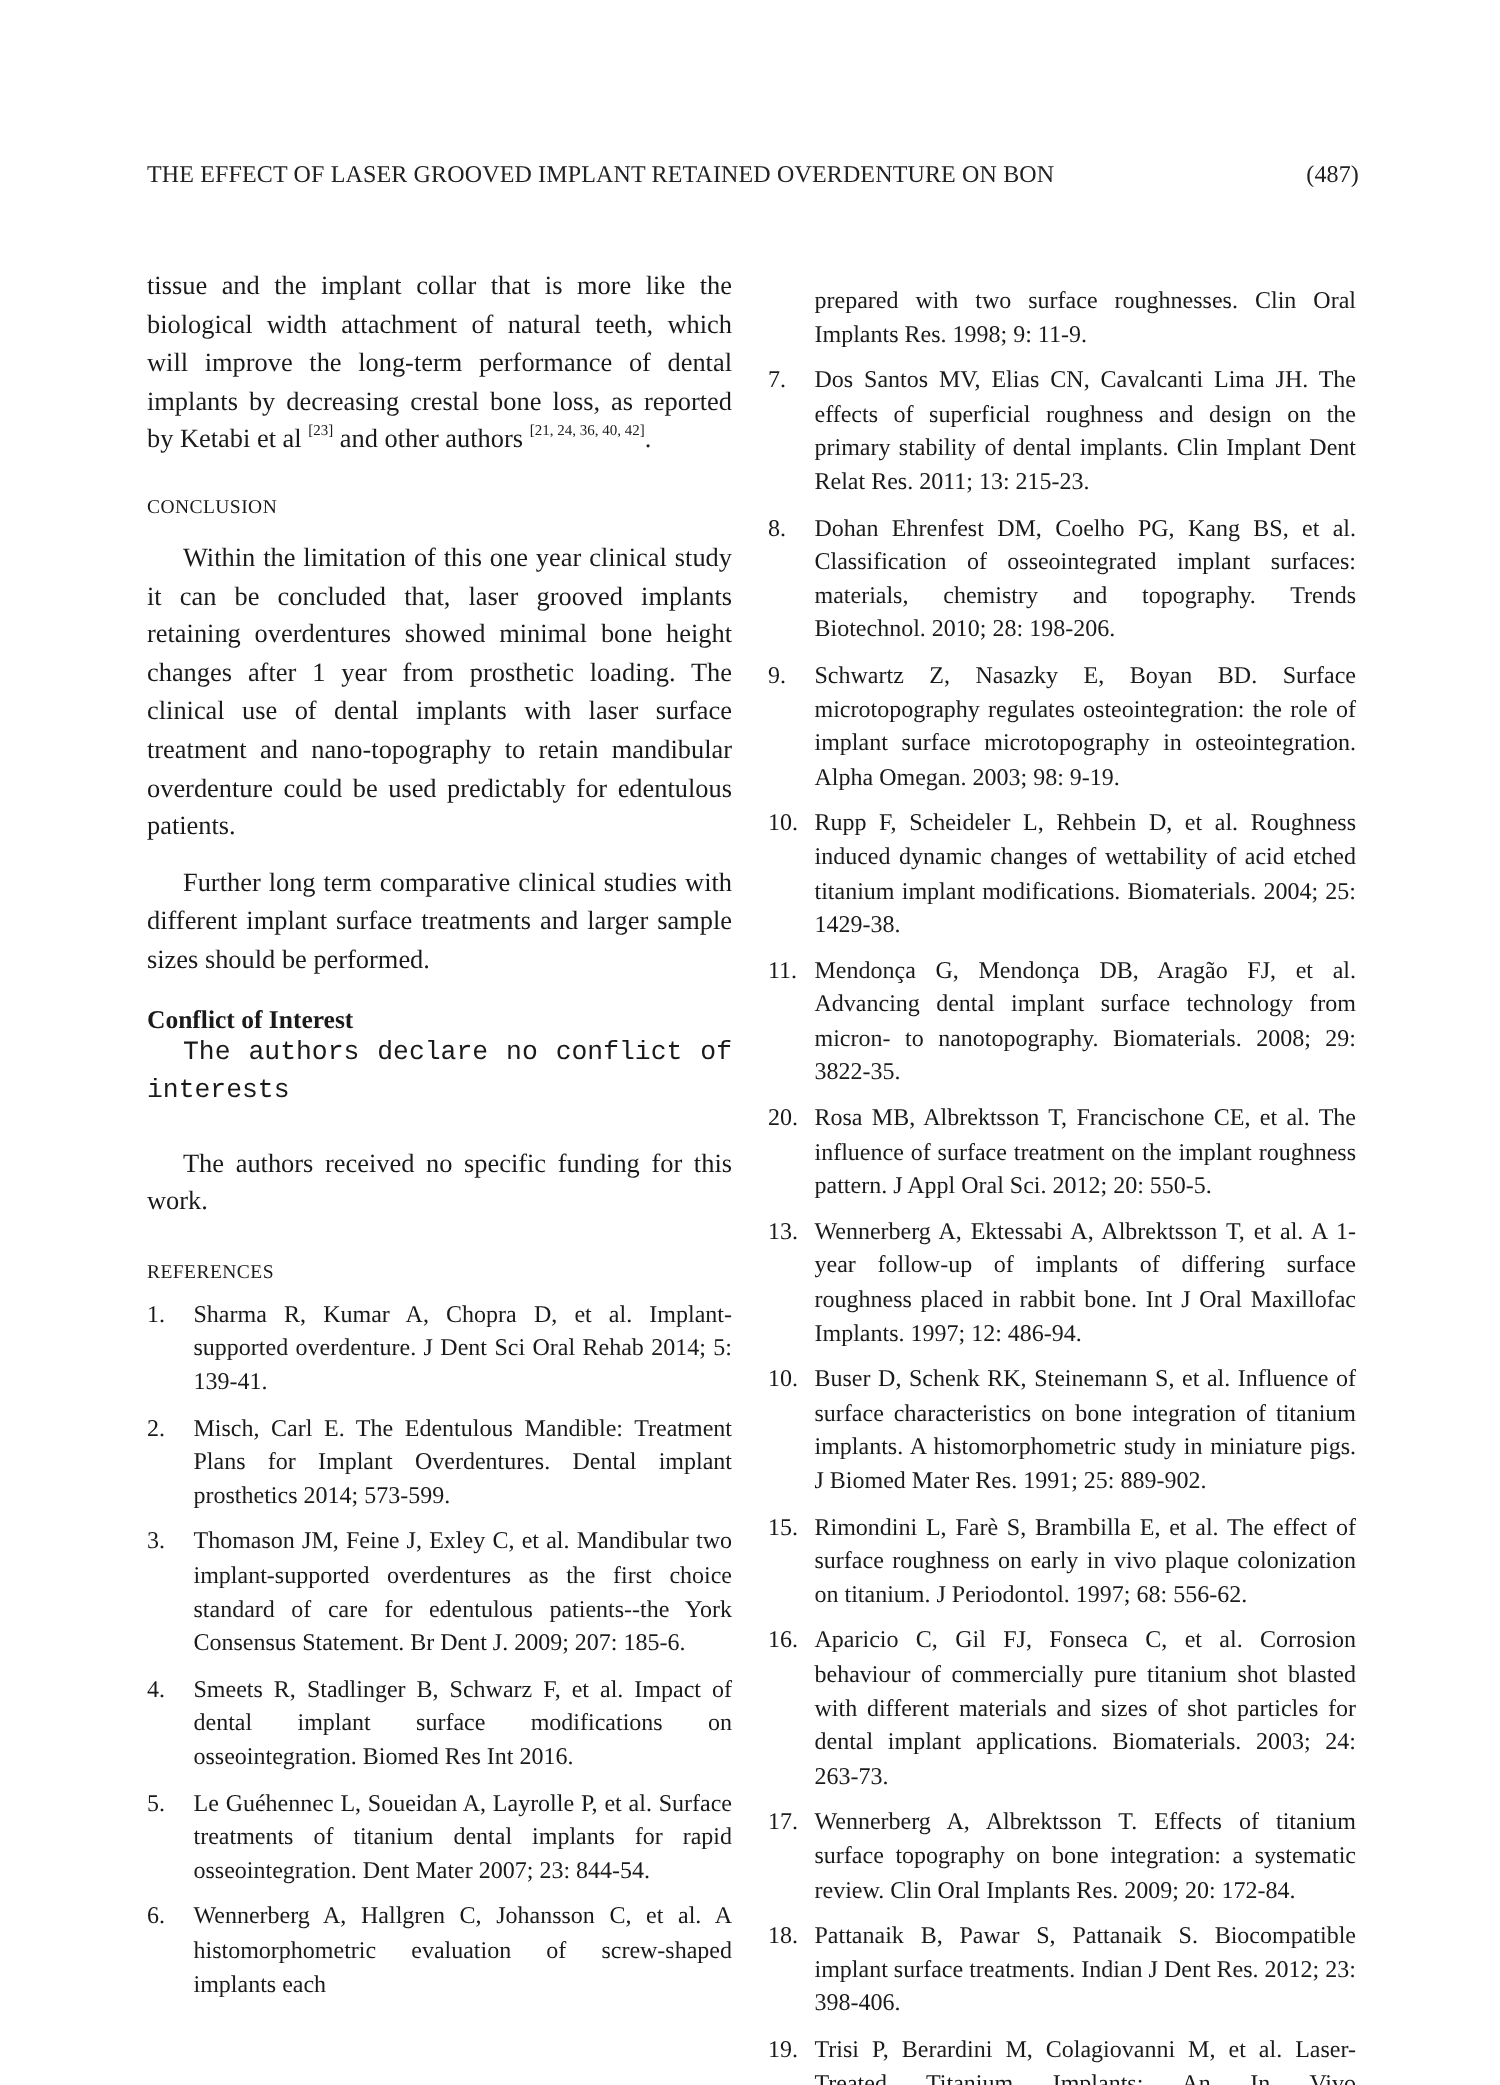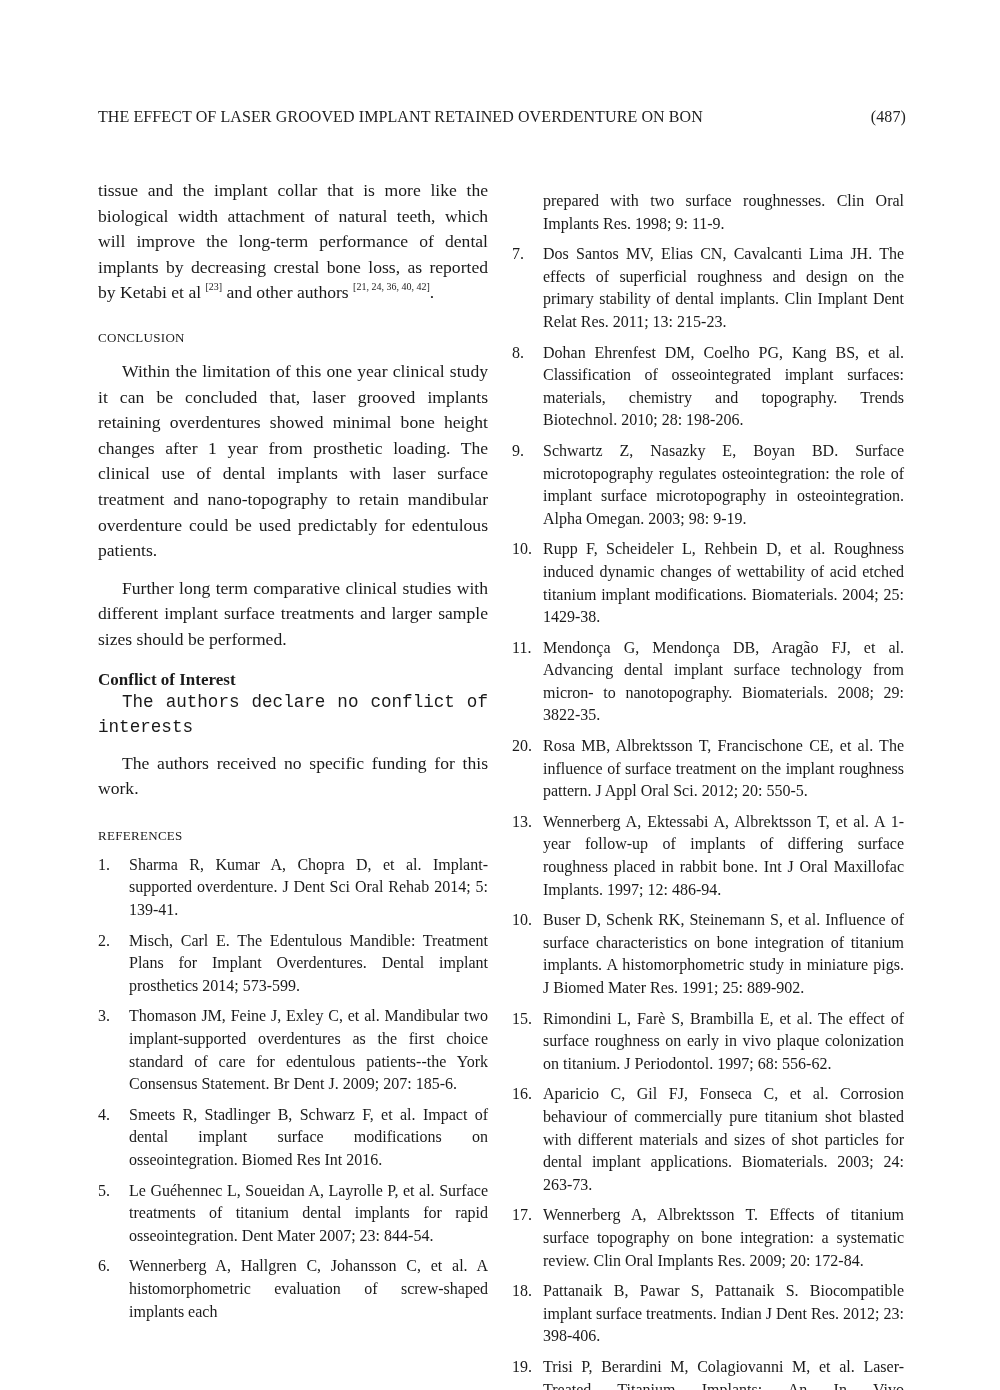--- a/index.html
+++ b/index.html
@@ -48,21 +48,21 @@
   <p class="body-p"><span>tissue and the implant collar that is more like the biological width attachment of natural teeth, which will improve the long-term performance of dental implants by decreasing crestal bone loss, as reported by Ketabi et al </span><sup>[23]</sup><span> and other authors </span><sup>[21, 24, 36, 40, 42]</sup><span>.</span></p>
 
   <h2 class="h-section" style="margin-top:24px;">CONCLUSION</h2>
 
   <p class="body-p indent" style="margin-top:13px;">Within the limitation of this one year clinical study it can be concluded that, laser grooved implants retaining overdentures showed minimal bone height changes after 1 year from prosthetic loading. The clinical use of dental implants with laser surface treatment and nano-topography to retain mandibular overdenture could be used predictably for edentulous patients.</p>
   <p class="body-p indent" style="margin-top:12px;">Further long term comparative clinical studies with different implant surface treatments and larger sample sizes should be performed.</p>
 
   <h3 class="h-bold" style="margin-top:17px;">Conflict of Interest</h3>
 
   <p class="body-p indent" style="margin-top:0;font-family:Liberation Mono, monospace;">The authors declare no conflict of interests</p>
-  <p class="body-p indent" style="margin-top:10px;">The authors received no specific funding for this work.</p>
+  <p class="body-p indent" style="margin-top:22px;">The authors received no specific funding for this work.</p>
 
   <h2 class="h-section" style="margin-top:26px; margin-bottom:10px;">REFERENCES</h2>
 
   <ol class="refs">
     <li class="ref"><span class="num">1.</span><span>Sharma R, Kumar A, Chopra D, et al. Implant-supported overdenture. J Dent Sci Oral Rehab 2014; 5: 139-41.</span></li>
     <li class="ref"><span class="num">2.</span><span>Misch, Carl E. The Edentulous Mandible: Treatment Plans for Implant Overdentures. Dental implant prosthetics 2014; 573-599.</span></li>
     <li class="ref"><span class="num">3.</span><span>Thomason JM, Feine J, Exley C, et al. Mandibular two implant-supported overdentures as the first choice standard of care for edentulous patients--the York Consensus Statement. Br Dent J. 2009; 207: 185-6.</span></li>
     <li class="ref"><span class="num">4.</span><span>Smeets R, Stadlinger B, Schwarz F, et al. Impact of dental implant surface modifications on osseointegration. Biomed Res Int 2016.</span></li>
     <li class="ref"><span class="num">5.</span><span>Le Guéhennec L, Soueidan A, Layrolle P, et al. Surface treatments of titanium dental implants for rapid osseointegration.  Dent Mater 2007; 23: 844-54.</span></li>
     <li class="ref"><span class="num">6.</span><span>Wennerberg A, Hallgren C, Johansson C, et al. A histomorphometric evaluation of screw-shaped implants each</span></li>

